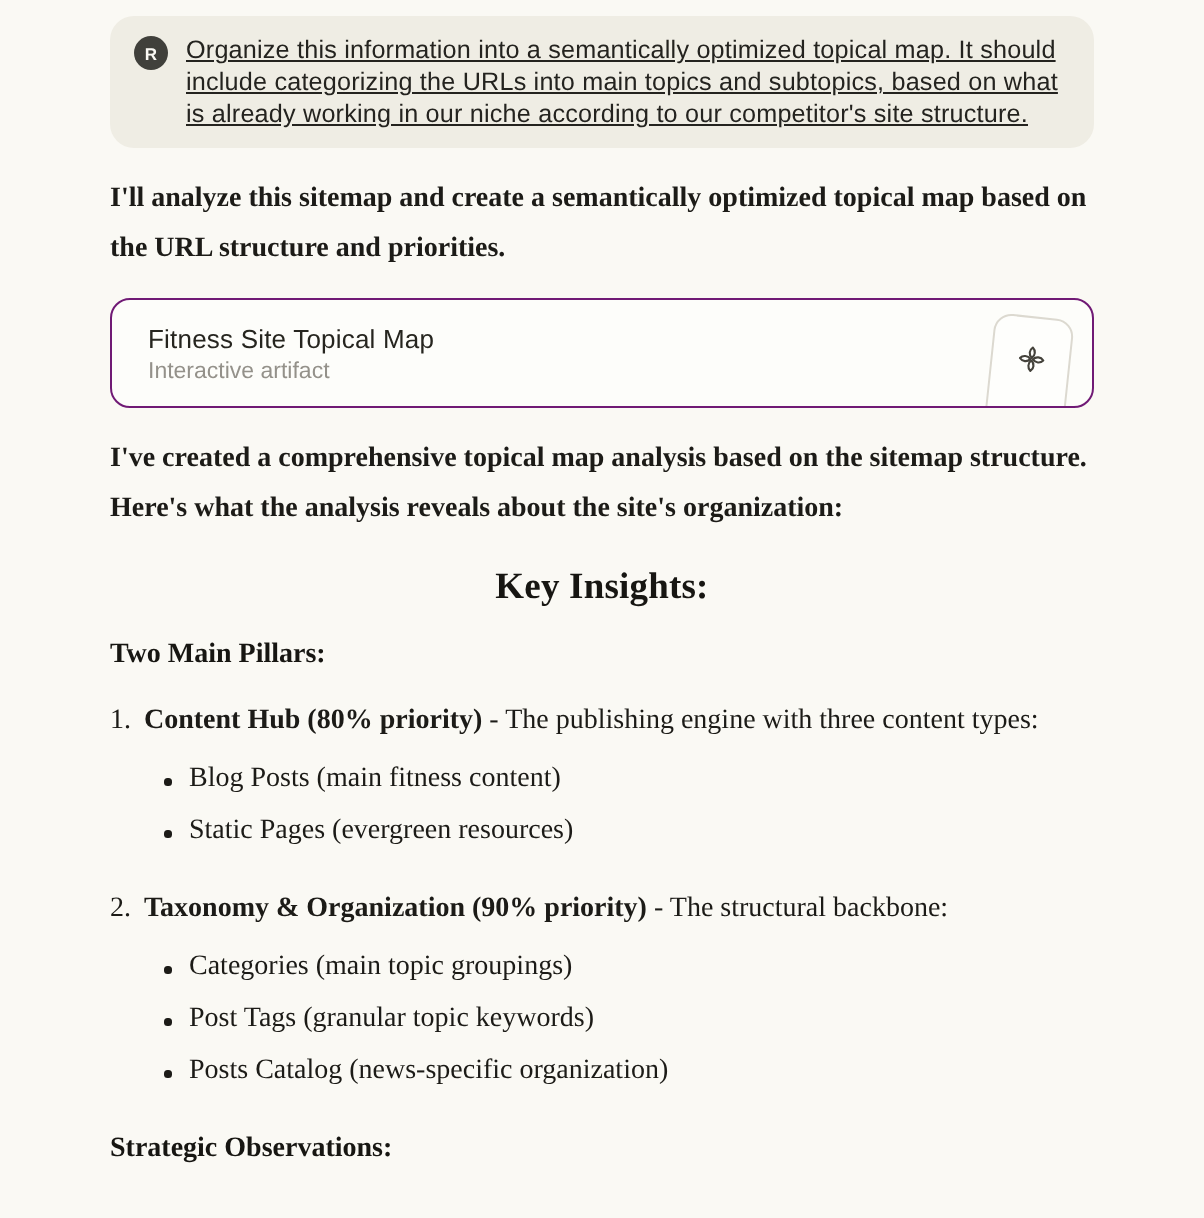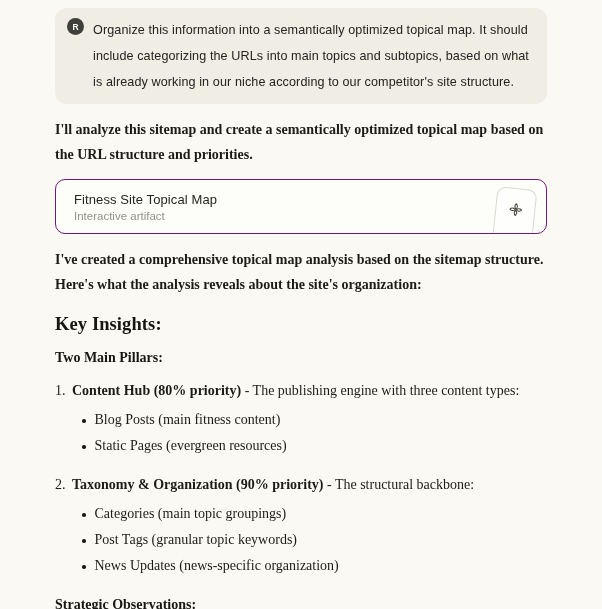--- a/index.html
+++ b/index.html
@@ -32,23 +32,24 @@
     color: #faf9f4;
     font-size: 8.5px;
     font-weight: bold;
     display: flex;
     align-items: center;
     justify-content: center;
     margin-top: 1px;
   }
   .user-text {
     font-size: 12.6px;
-    line-height: 26px;
+    line-height: 16px;
     color: #24231f;
     letter-spacing: .1px;
+    text-decoration: underline;
   }
 
   
   .prose {
     font-family: "Liberation Serif", "DejaVu Serif", serif;
     font-size: 14px;
     line-height: 25px;
     color: #1c1b17;
   }
   .para { margin-top: 13px; font-weight: bold; }
@@ -99,20 +100,21 @@
   }
 
   
   .h2 {
     font-family: "Liberation Serif", "DejaVu Serif", serif;
     font-size: 18.5px;
     font-weight: bold;
     color: #171612;
     margin-top: 17px;
     letter-spacing: .1px;
+    text-align: center;
   }
   .h3 {
     font-family: "Liberation Serif", "DejaVu Serif", serif;
     font-size: 14px;
     font-weight: bold;
     color: #171612;
     margin-top: 15px;
   }
 
   
@@ -199,21 +201,21 @@
         <div class="bullet-row">
             <span class="dot"></span>
             <span>Categories (main topic groupings)</span>
           </div>
         <div class="bullet-row">
             <span class="dot"></span>
             <span>Post Tags (granular topic keywords)</span>
           </div>
         <div class="bullet-row">
             <span class="dot"></span>
-            <span>News Updates (news-specific organization)</span>
+            <span>Posts Catalog (news-specific organization)</span>
           </div>
       </div>
     </div>
   </div>
 
 </div>
 
 <div class="h3">Strategic Observations:</div>
 
 </body></html>

